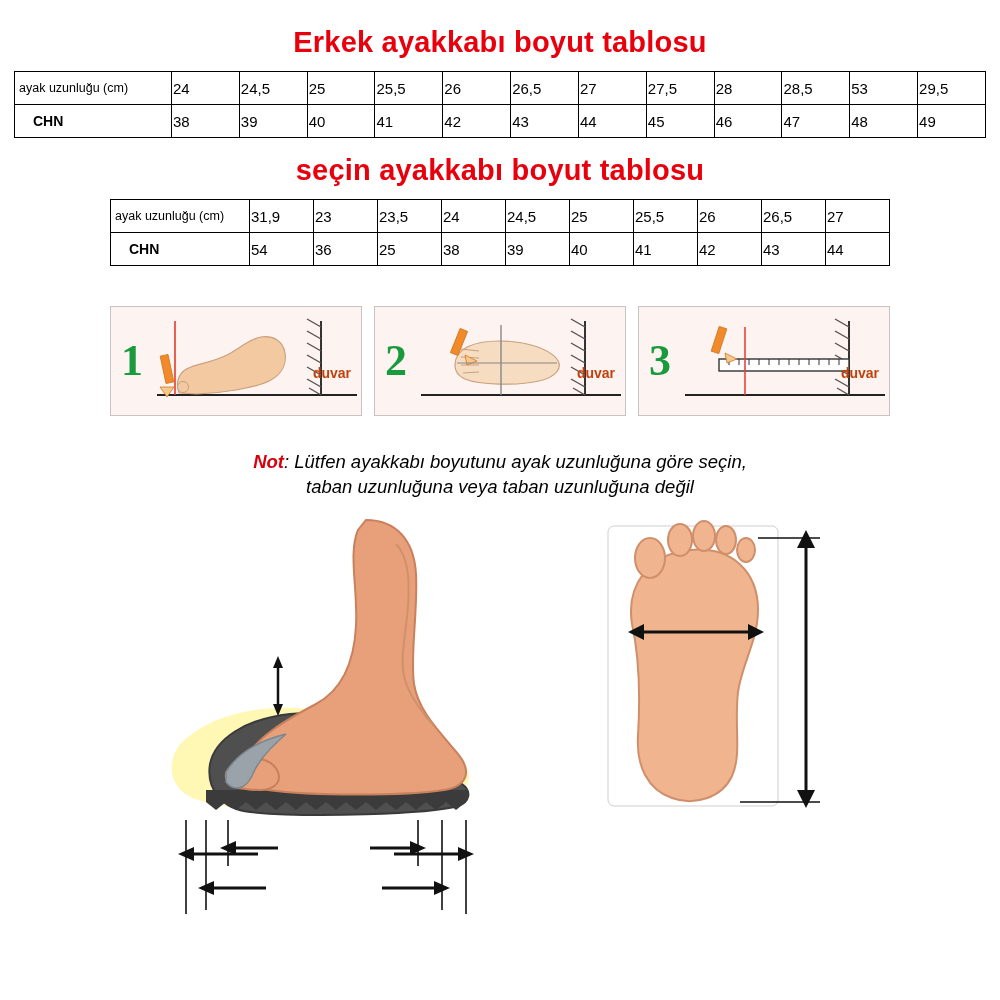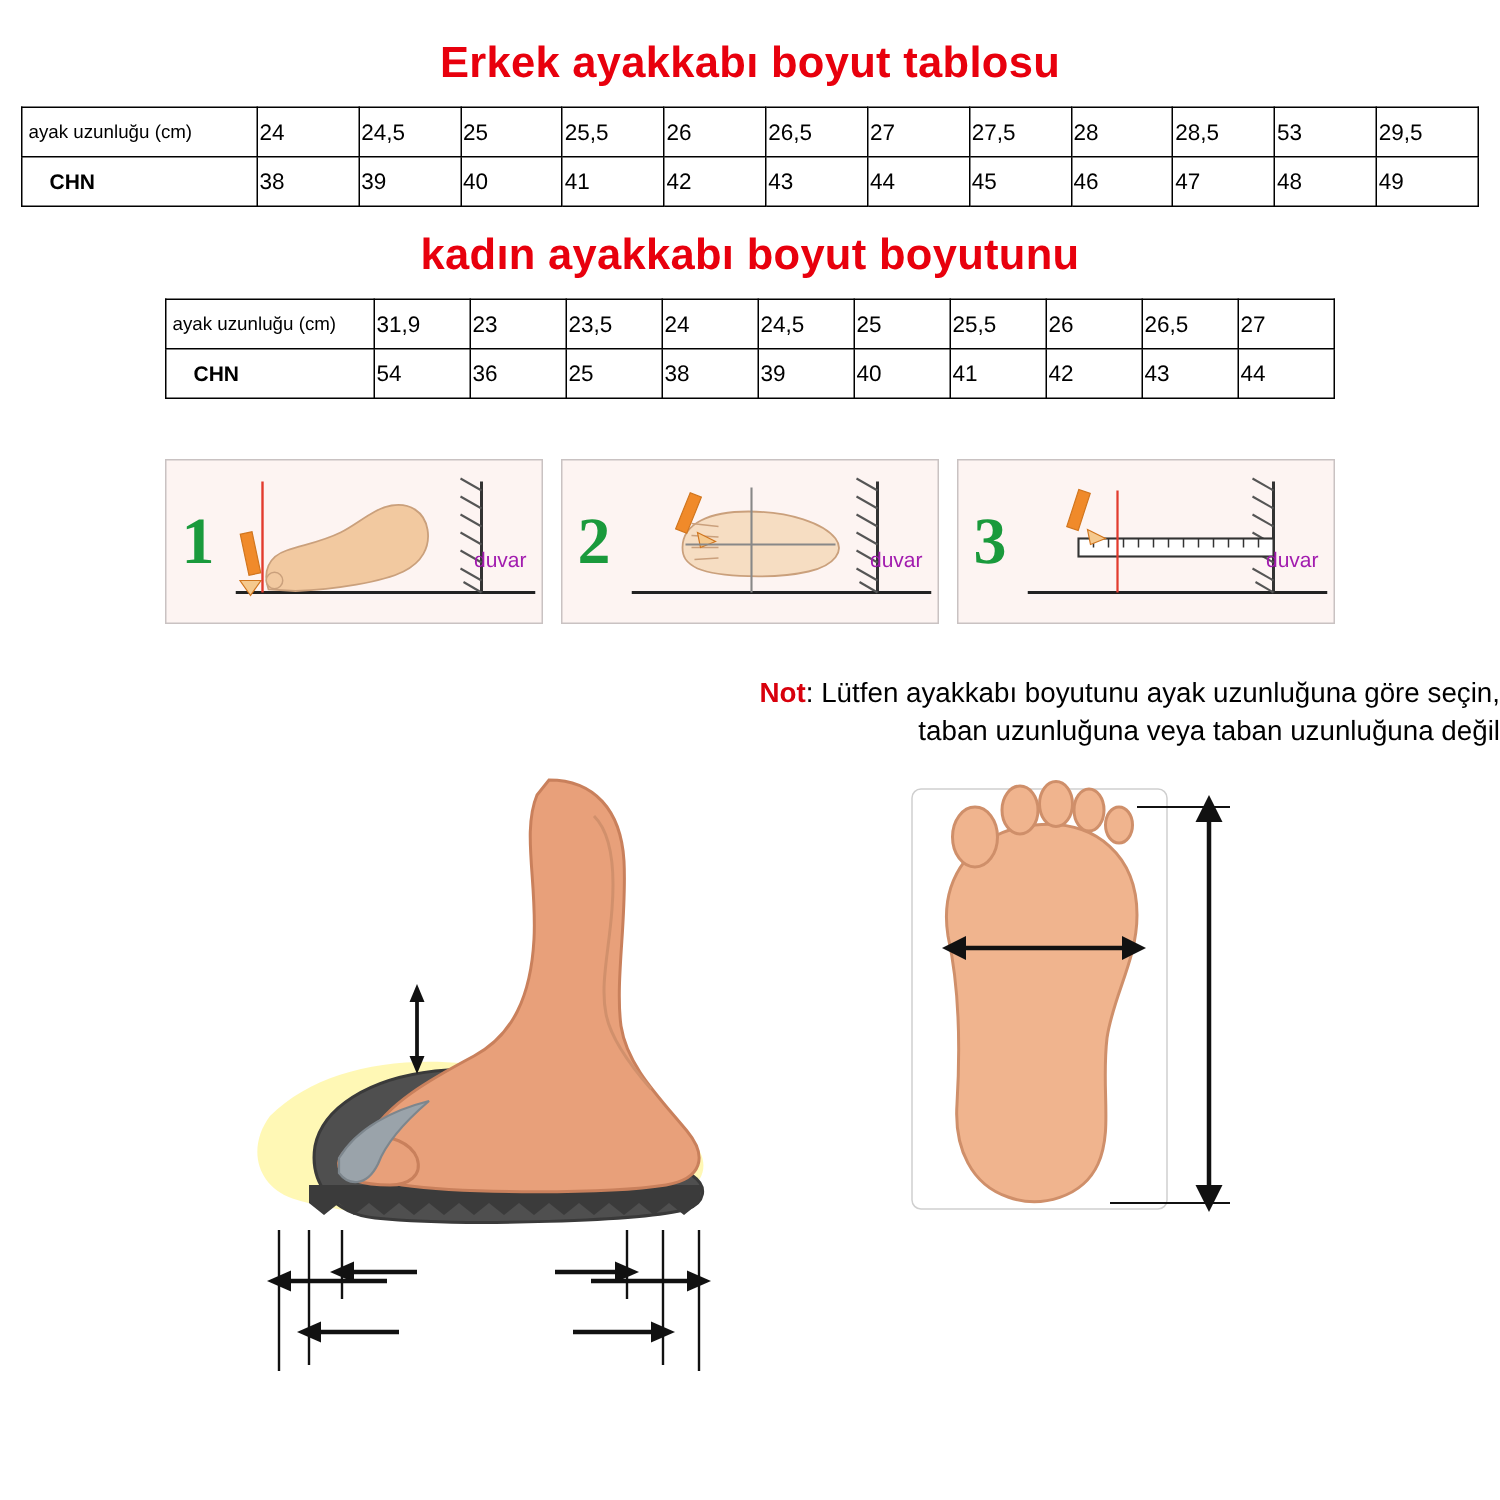--- a/index.html
+++ b/index.html
@@ -91,29 +91,31 @@
     left: 46px;
     top: 8px;
     right: 6px;
     bottom: 8px;
   }
   .duvar {
     position: absolute;
     right: 4px;
     bottom: 26px;
     font-size: 14px;
-    color: #a21caf;
+    color: #c2410c;
+    font-weight: bold;
   }
 
   
   .note {
     margin-top: 34px;
-    text-align: right;
+    text-align: center;
     font-size: 18.5px;
     line-height: 1.35;
+    font-style: italic;
   }
   .note b { color: #d8000c; }
 
   
   .bottom {
     position: relative;
     margin-top: 14px;
     height: 420px;
   }
 </style>
@@ -152,21 +154,21 @@
       <td>45</td>
       <td>46</td>
       <td>47</td>
       <td>48</td>
       <td>49</td>
     </tr>
   </tbody>
     </table>
 </div>
 
-<div class="title" id="women-title">kadın ayakkabı boyut boyutunu</div>
+<div class="title" id="women-title">seçin ayakkabı boyut tablosu</div>
 
 <div id="women-table-wrap">
   <table class="size-table" id="women-table">
     <tbody>
         <tr>
       <td class="rowhead" style="width:130px">ayak uzunluğu (cm)</td>
       <td>31,9</td>
       <td>23</td>
       <td>23,5</td>
       <td>24</td>

